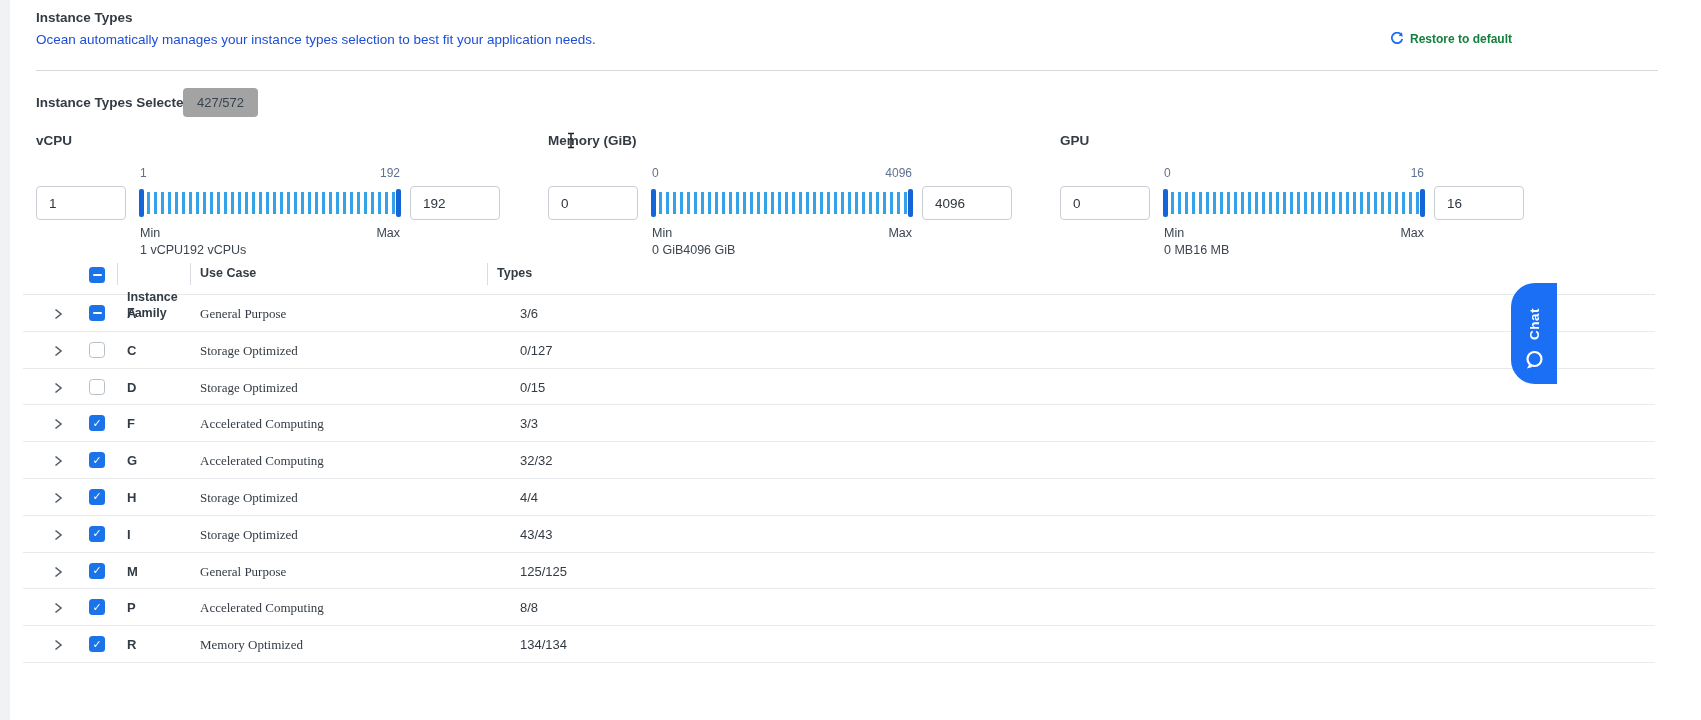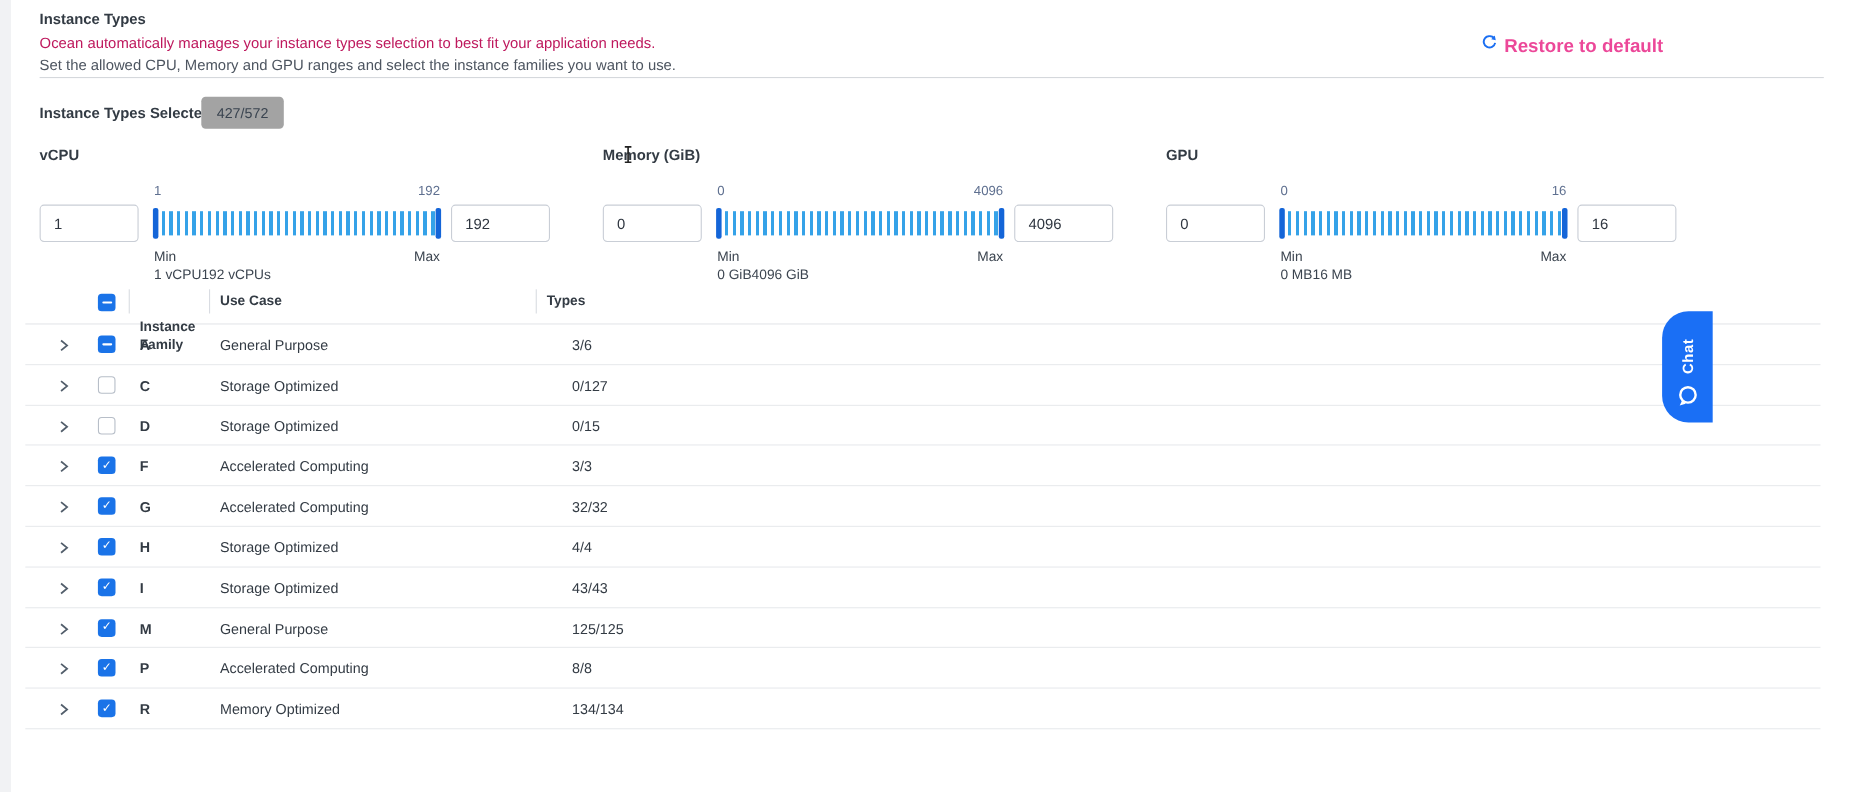--- a/index.html
+++ b/index.html
@@ -3,24 +3,24 @@
 <meta charset="utf-8">
 <style>
   * { margin:0; padding:0; box-sizing:border-box; }
   html,body { width:1701px; height:720px; background:#fff;
     font-family:"Liberation Sans","DejaVu Sans",sans-serif; color:#333b44; overflow:hidden; }
   .page { position:relative; width:1557px; height:720px; background:#fff; }
   .left-strip { position:absolute; left:0; top:0; width:10px; height:720px; background:#f1f2f4; }
 
   
   .title { position:absolute; left:36px; top:10px; font-size:13.5px; font-weight:bold; }
-  .desc1 { position:absolute; left:36px; top:32px; font-size:13.5px; color:#be185d; }
+  .desc1 { position:absolute; left:36px; top:32px; font-size:13.5px; color:#1d4ed8; }
   .desc2 { position:absolute; left:36px; top:52px; font-size:13.5px; color:#4d5560; }
   .restore { position:absolute; top:32px; right:45px; display:flex; align-items:flex-start; gap:6px;
-    color:#ec4899; font-size:17px; font-weight:bold; cursor:pointer; text-decoration:none; }
+    color:#15803d; font-size:12px; font-weight:bold; cursor:pointer; text-decoration:none; }
   .hr { position:absolute; left:36px; top:70px; width:1622px; height:1px; background:#d5d8dc; }
 
   
   .summary-label { position:absolute; left:36px; top:95px; font-size:13.5px; font-weight:bold; }
   .badge { position:absolute; left:183px; top:88px; min-width:72px; height:29px; padding:0 14px;
     background:#a3a3a3; border-radius:4px; display:flex; align-items:center; justify-content:center;
     font-size:13px; color:#3a4450; }
 
   
   .slider-group { position:absolute; top:133px; width:464px; height:128px; }
@@ -52,21 +52,21 @@
   .th-family { position:absolute; left:104px; top:13px; width:64px; font-size:12.5px; font-weight:bold; line-height:16px;margin-top:21px; }
   .th-use { position:absolute; left:177px; top:11px; font-size:12.5px; font-weight:bold; }
   .th-types { position:absolute; left:474px; top:11px; font-size:12.5px; font-weight:bold; }
   .vdiv { position:absolute; top:8px; width:1px; height:22px; background:#d9dce2; }
   .vd1 { left:94px; } .vd2 { left:167px; } .vd3 { left:464px; }
 
   .row { position:relative; height:36.8px; border-bottom:1px solid #e8eaed; cursor:default; }
   .chev { position:absolute; left:27px; top:11px; width:16px; height:16px; cursor:pointer; }
   .row-cb { position:absolute; left:66px; top:10px; }
   .c-family { position:absolute; left:104px; top:11px; font-size:13px; font-weight:bold; }
-  .c-use { position:absolute; left:177px; top:11px; font-size:13px; }
+  .c-use { position:absolute; left:177px; top:11px; font-size:13px;font-family:Liberation Serif, serif; }
   .c-types { position:absolute; left:497px; top:11px; font-size:13px; }
 
   
   .cb { width:16px; height:16px; border-radius:3.5px; display:flex; align-items:center;
     justify-content:center; cursor:pointer; }
   .cb.unchecked { background:#fff; border:1px solid #b7bec8; }
   .cb.checked { background:#1a73e8; }
   .cb.checked::after { content:"\2713"; color:#fff; font-size:11px; font-weight:bold; line-height:1; }
   .cb.indeterminate { background:#1a73e8; }
   .cb.indeterminate::after { content:""; width:9px; height:2.5px; background:#fff; border-radius:1px; }
@@ -79,21 +79,20 @@
     font-weight:bold; letter-spacing:0.5px; margin-bottom:9px; }
 </style>
 </head>
 <body>
 
 <div class="page">
   <div class="left-strip"></div>
 
   <div class="title">Instance Types</div>
   <div class="desc1">Ocean automatically manages your instance types selection to best fit your application needs.</div>
-  <div class="desc2">Set the allowed CPU, Memory and GPU ranges and select the instance families you want to use.</div>
   <a class="restore">
     <span style="display:flex;">
       <svg width="14" height="14" viewBox="0 0 16 16">
         <path d="M12.9 3.1 A6 6 0 1 0 14 8" fill="none" stroke="#1b6ff2" stroke-width="2"></path>
         <polygon points="13.6,0.4 14.6,5.2 9.9,4.2" fill="#1b6ff2"></polygon>
       </svg>
     </span>
     <span>Restore to default</span>
   </a>
   <div class="hr"></div>

